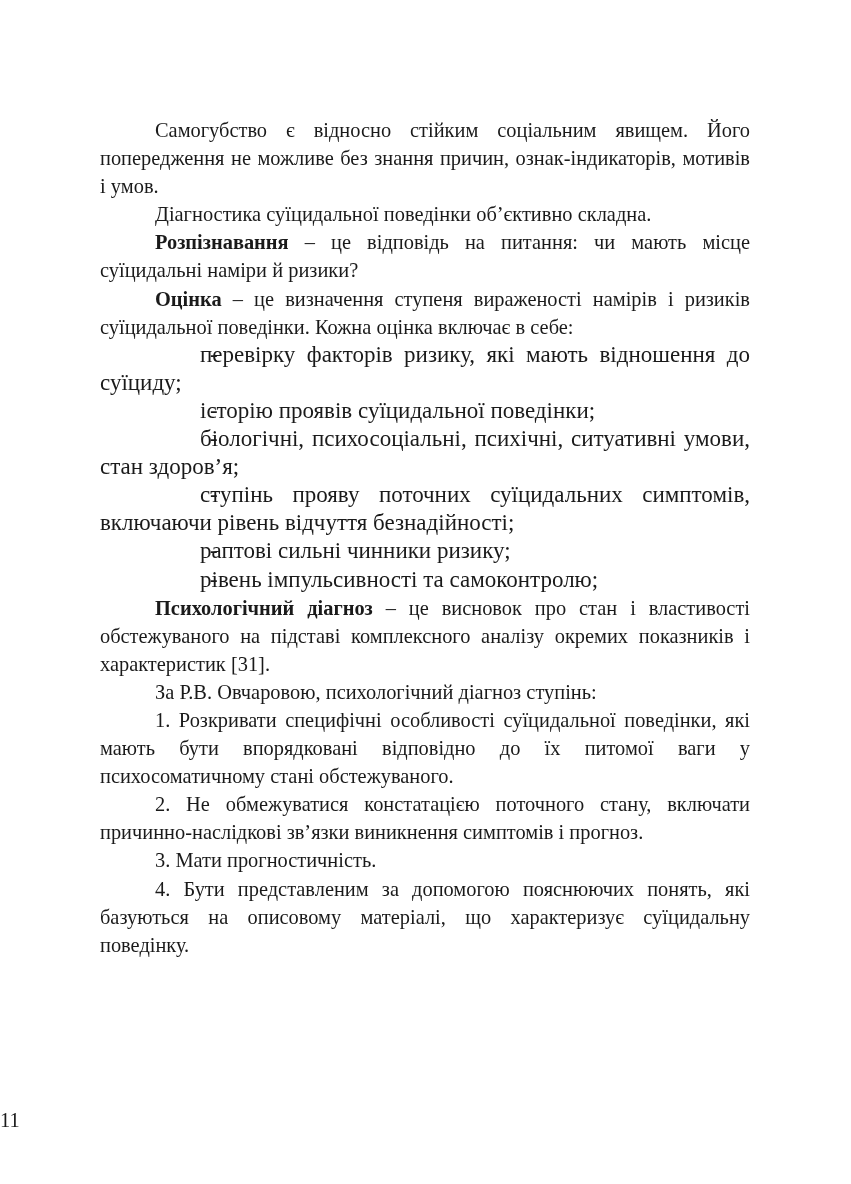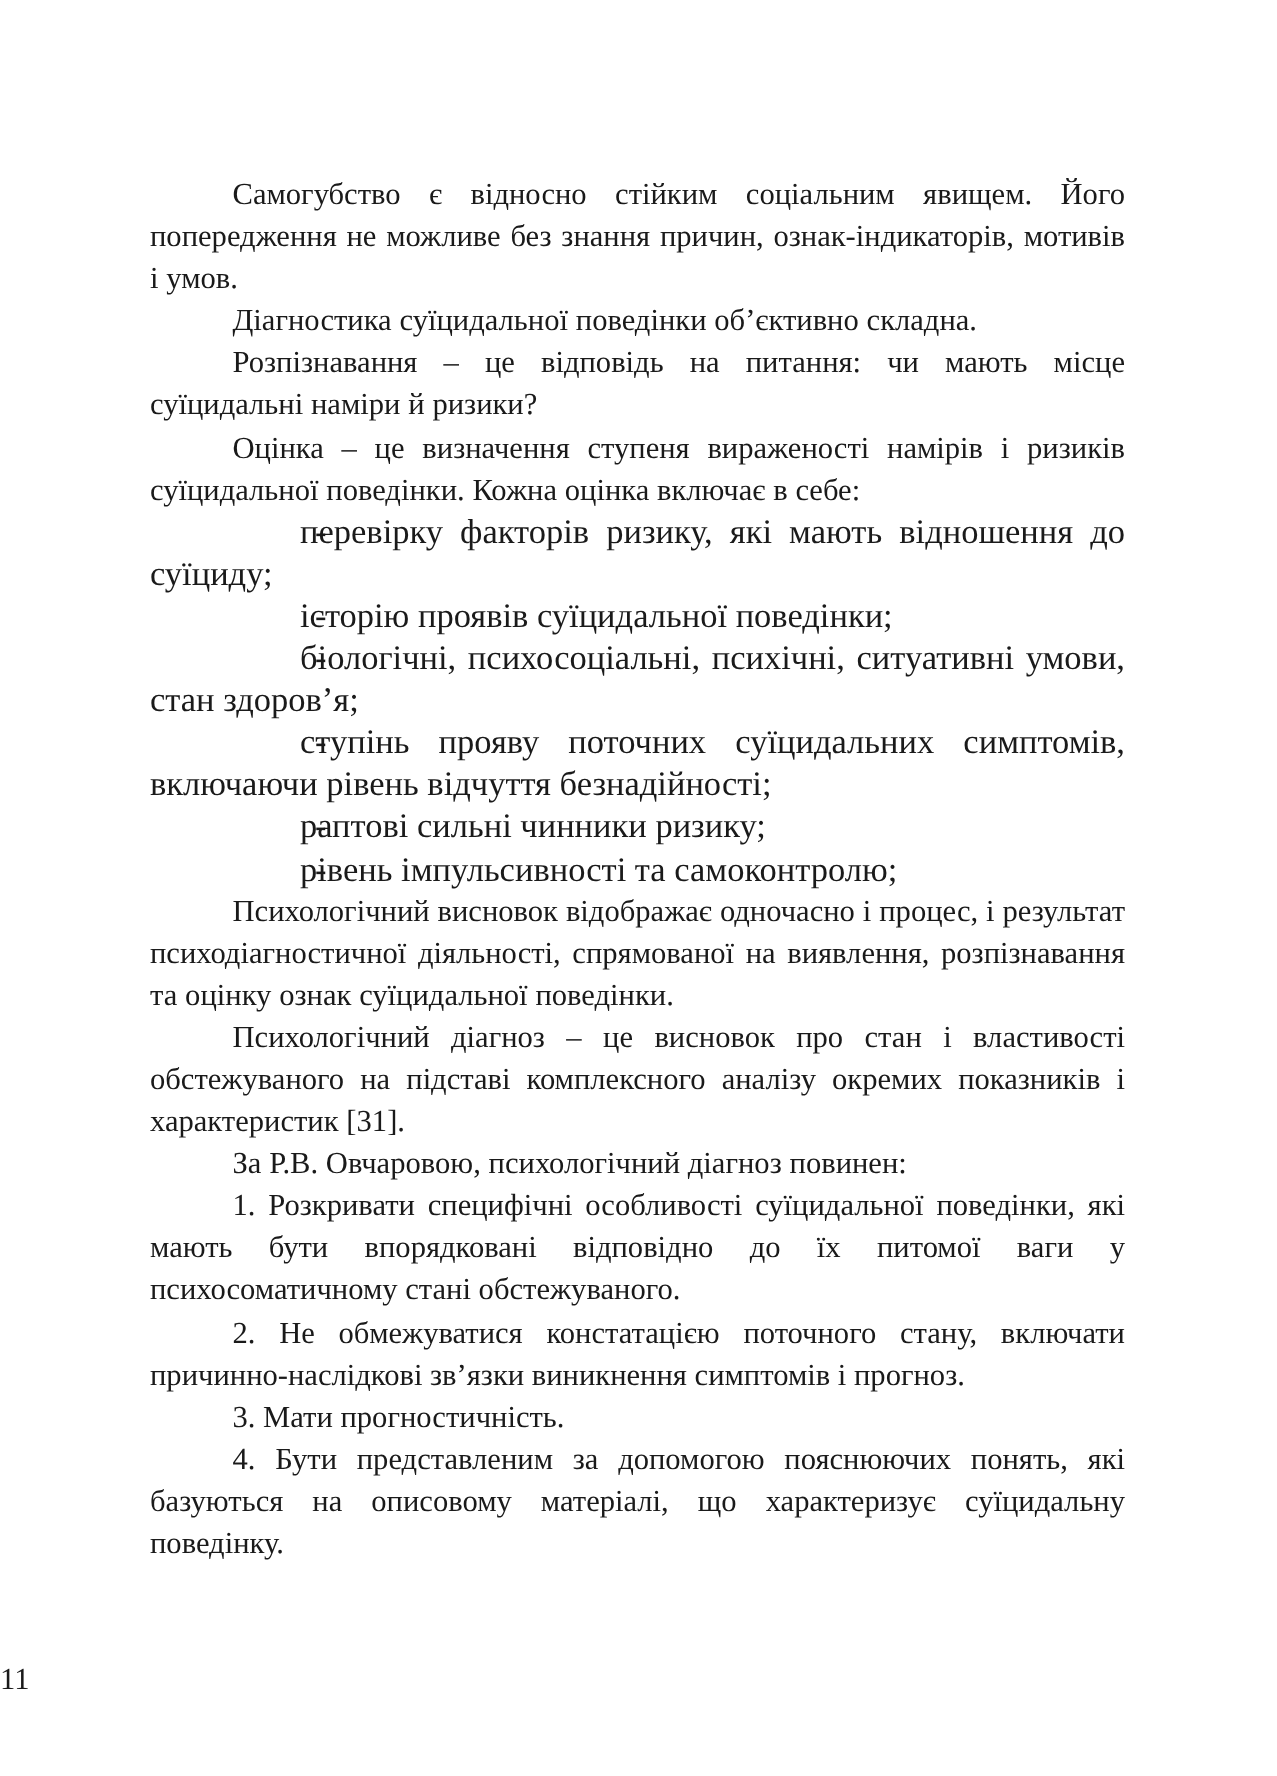--- a/index.html
+++ b/index.html
@@ -39,21 +39,21 @@
     line-height: 28.1px;
     text-align: justify;
     text-justify: inter-word;
     text-indent: 55px;
     -webkit-hyphens: none;
     hyphens: none;
     word-spacing: 0.1px;
   }
 
   .lead {
-    font-weight: normal;
+    font-weight: bold;
   }
 
   
   .dash-item {
     margin: 0;
     font-size: 23px;
     line-height: 28.1px;
     text-align: justify;
     text-justify: inter-word;
     text-indent: 55px;
@@ -105,25 +105,24 @@
 
     <p class="dash-item"><span class="dash">-</span><span>біологічні, психосоціальні, психічні, ситуативні умови, стан здоров’я;</span></p>
 
     <p class="dash-item"><span class="dash">-</span><span>ступінь прояву поточних суїцидальних симптомів, включаючи рівень відчуття безнадійності;</span></p>
 
     <p class="dash-item"><span class="dash">-</span><span>раптові сильні чинники ризику;</span></p>
 
     <p class="dash-item"><span class="dash">-</span><span>рівень імпульсивності та самоконтролю;</span></p>
 
 
-    <p class="para"><span class="lead">Психологічний висновок</span><span> відображає одночасно і процес, і результат психодіагностичної діяльності, спрямованої на виявлення, розпізнавання та оцінку ознак суїцидальної поведінки.</span></p>
 
     <p class="para"><span class="lead">Психологічний діагноз</span><span> – це висновок про стан і властивості обстежуваного на підставі комплексного аналізу окремих показників і характеристик [31].</span></p>
 
-    <p class="para">За Р.В. Овчаровою, психологічний діагноз повинен:</p>
+    <p class="para">За Р.В. Овчаровою, психологічний діагноз ступінь:</p>
 
     <p class="num-item">1. Розкривати специфічні особливості суїцидальної поведінки, які мають бути впорядковані відповідно до їх питомої ваги у психосоматичному стані обстежуваного.</p>
 
     <p class="num-item">2. Не обмежуватися констатацією поточного стану, включати причинно-наслідкові зв’язки виникнення симптомів і прогноз.</p>
 
     <p class="num-item">3. Мати прогностичність.</p>
 
     <p class="num-item">4. Бути представленим за допомогою пояснюючих понять, які базуються на описовому матеріалі, що характеризує суїцидальну поведінку.</p>
 
   </div>

